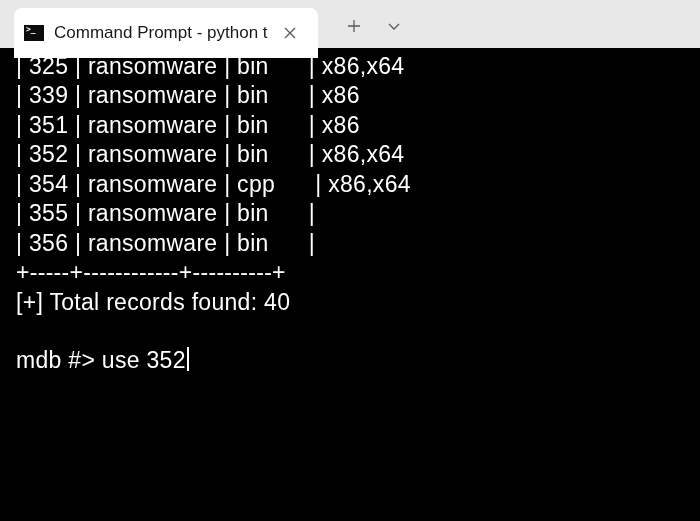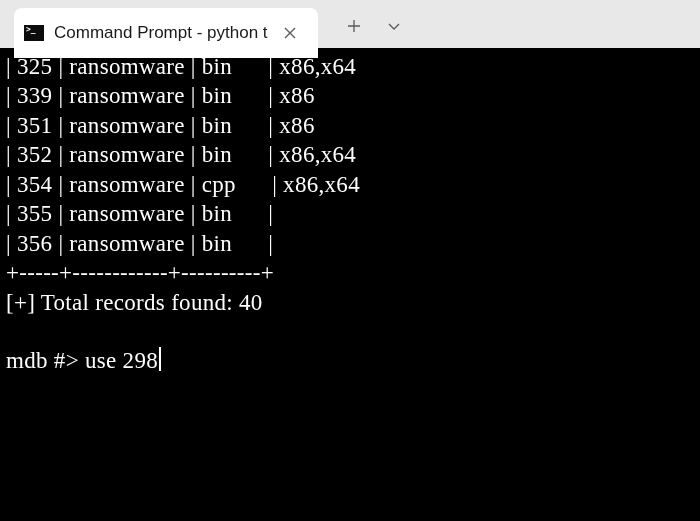--- a/index.html
+++ b/index.html
@@ -93,22 +93,22 @@
       border-radius: 4px;
     }
     .titlebar-btn svg {
       width: 14px;
       height: 14px;
     }
     .terminal {
       background: #000000;
       color: #ffffff;
       height: calc(521px - 48px);
-      padding: 4px 6px;
-      font-family: Liberation Serif, serif;
+      padding: 4px 16px;
+      font-family: Liberation Sans, sans-serif;
       font-size: 23px;
       line-height: 1.28;
       letter-spacing: 0.3px;
       font-weight: 500;
       white-space: pre;
       overflow: hidden;
     }
     .cursor {
       display: inline-block;
       width: 2px;
@@ -149,13 +149,13 @@
 <div class="terminal"><span id="rows">| 325 | ransomware | bin      | x86,x64
 | 339 | ransomware | bin      | x86
 | 351 | ransomware | bin      | x86
 | 352 | ransomware | bin      | x86,x64
 | 354 | ransomware | cpp      | x86,x64
 | 355 | ransomware | bin      | 
 | 356 | ransomware | bin      | 
 </span><span>+-----+------------+----------+</span>
 <span>[+] </span><span>Total records found: 40</span>
 
-<span>mdb #&gt; </span><span>use 298</span><span class="cursor"></span></div>
+<span>mdb #&gt; </span><span>use 352</span><span class="cursor"></span></div>
 
 </body></html>

